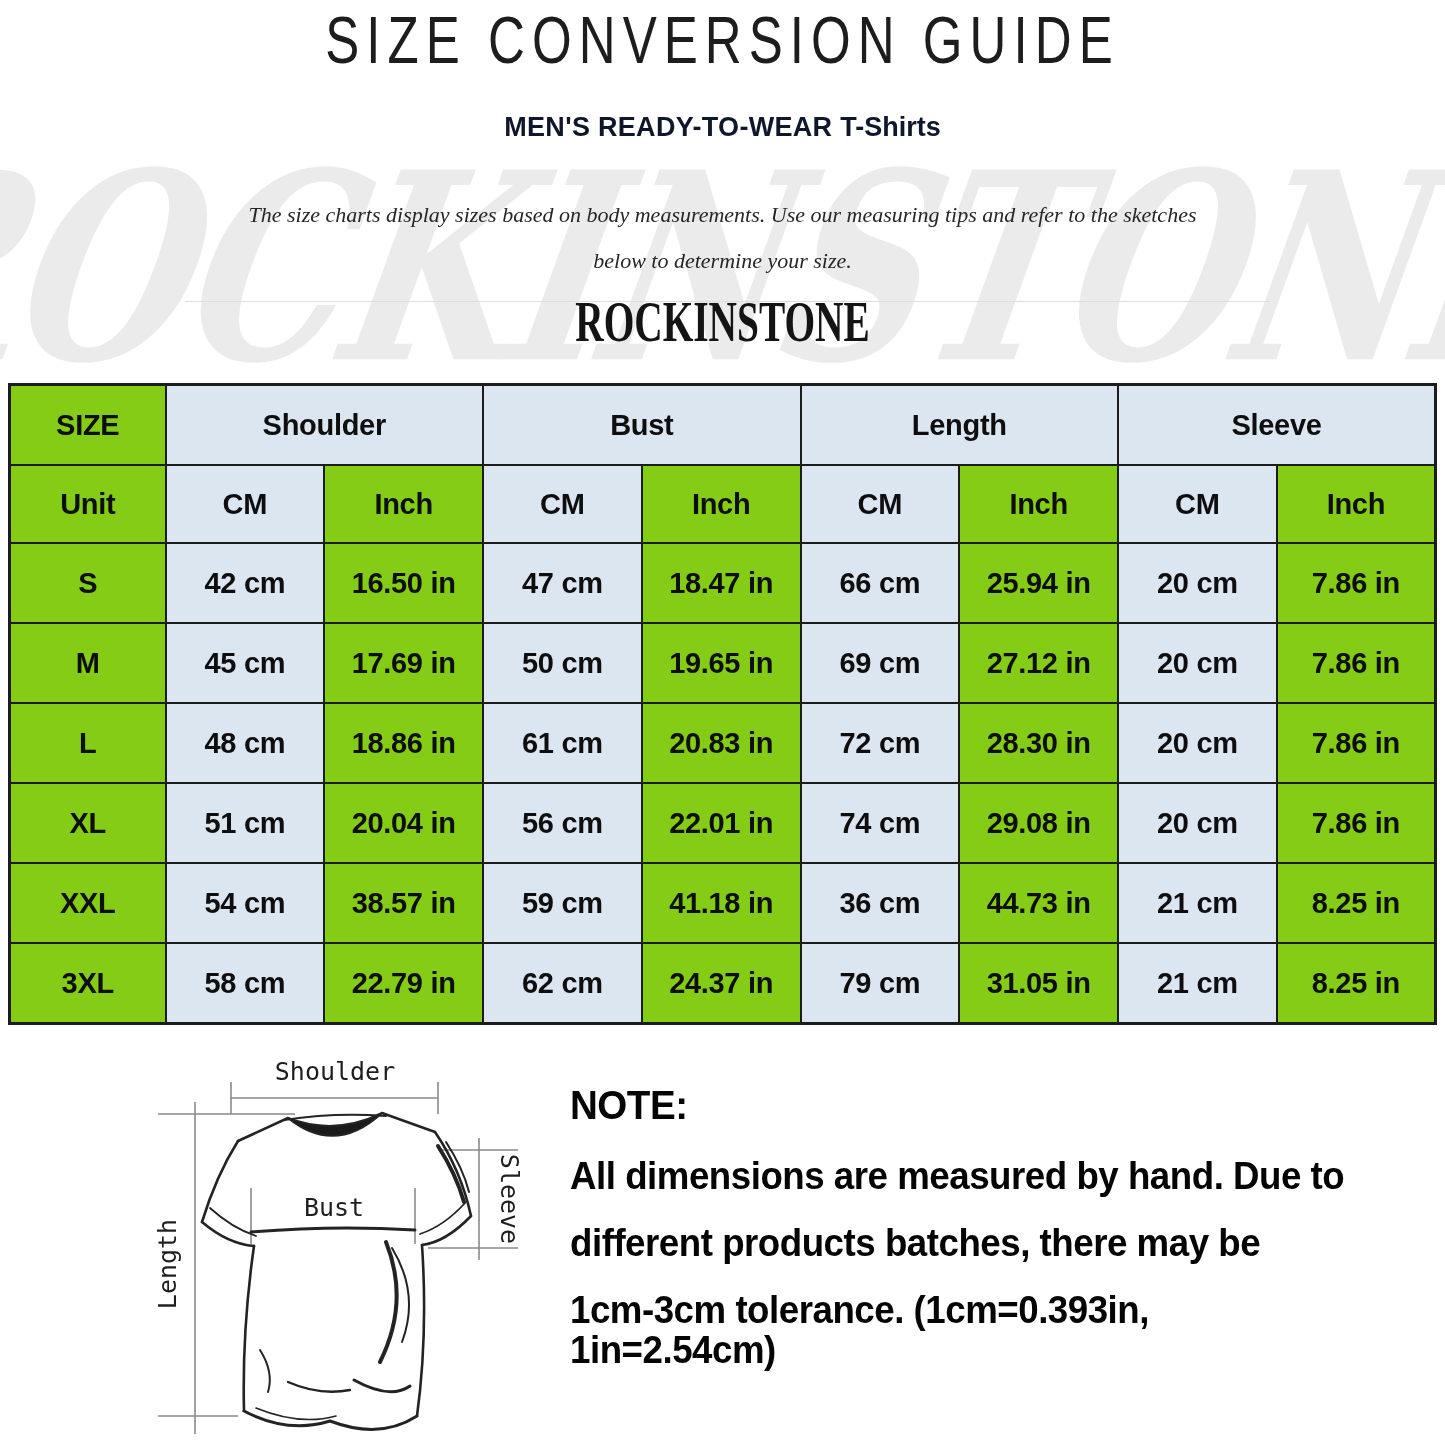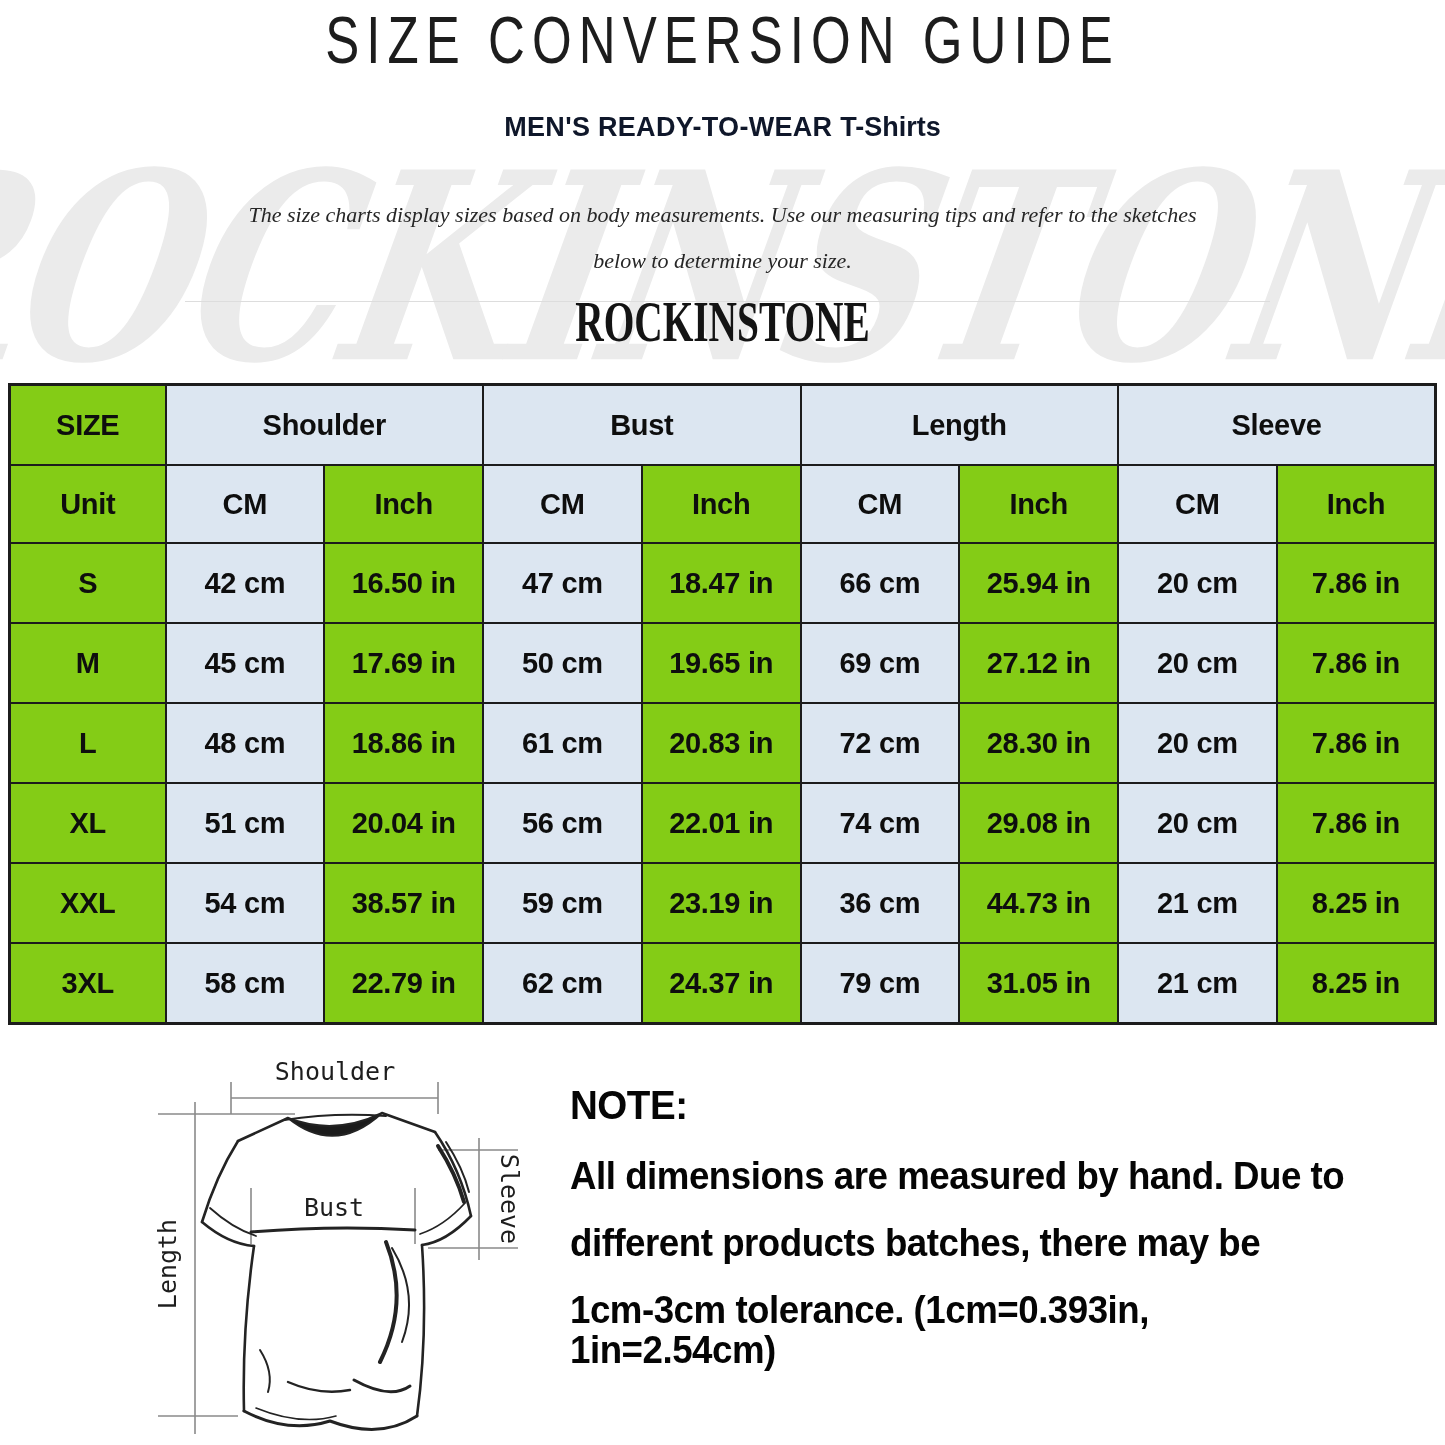--- a/index.html
+++ b/index.html
@@ -140,21 +140,21 @@
           <td class="blue">74 cm</td>
           <td>29.08 in</td>
           <td class="blue">20 cm</td>
           <td>7.86 in</td>
         </tr>
         <tr class="data-row">
           <td>XXL</td>
           <td class="blue">54 cm</td>
           <td>38.57 in</td>
           <td class="blue">59 cm</td>
-          <td>23.19 in</td>
+          <td>41.18 in</td>
           <td class="blue">36 cm</td>
           <td>44.73 in</td>
           <td class="blue">21 cm</td>
           <td>8.25 in</td>
         </tr>
         <tr class="data-row">
           <td>3XL</td>
           <td class="blue">58 cm</td>
           <td>22.79 in</td>
           <td class="blue">62 cm</td>

